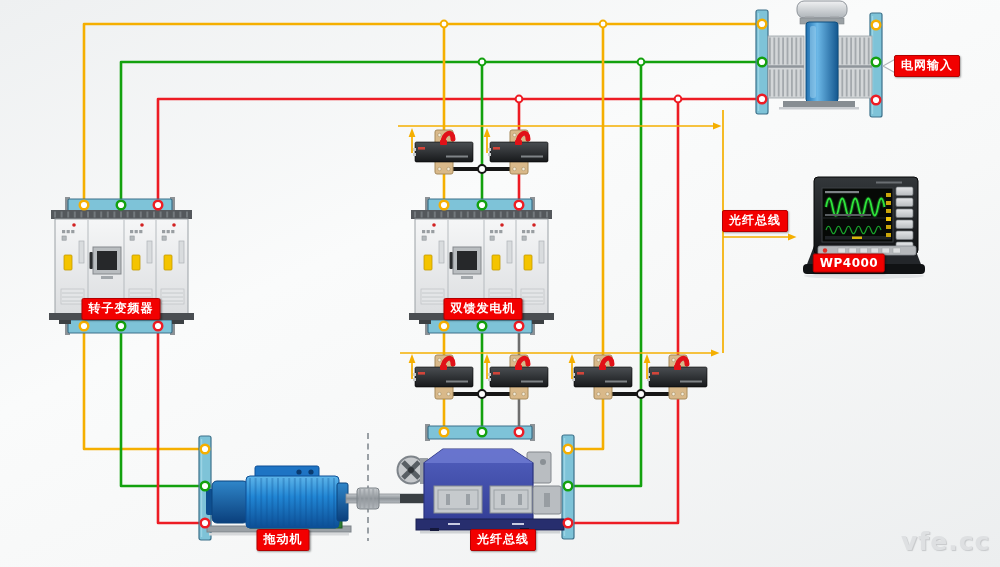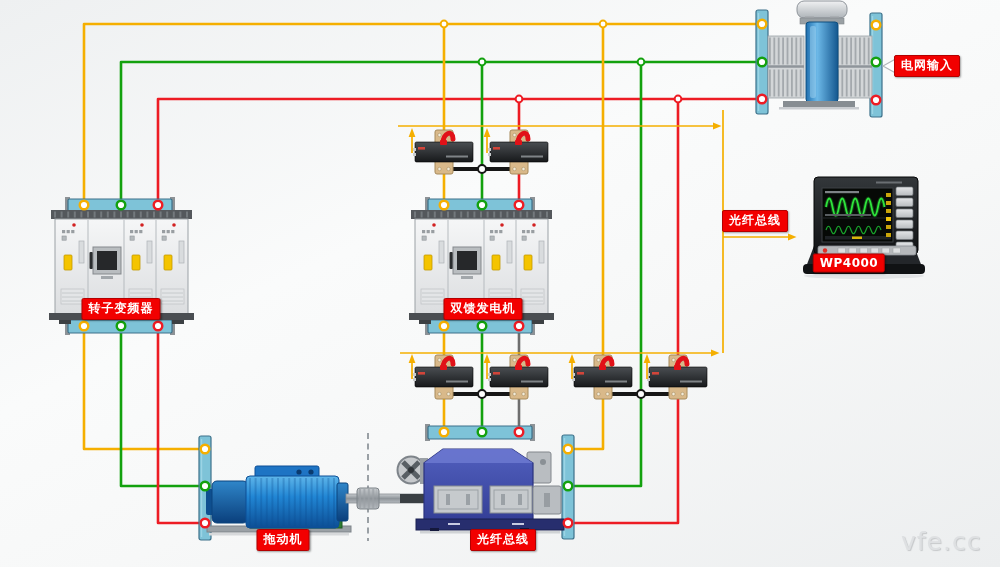--- a/index.html
+++ b/index.html
@@ -18,21 +18,21 @@
   .bus{fill:var(--c-bus,#7EC3D8);stroke:#3c718a;stroke-width:1.2}
   .dash{stroke:#9aa0a5;stroke-width:2;stroke-dasharray:6,4.5;fill:none}
   .rlabel{
     position:absolute;transform:translate(-50%,-50%);
     background:var(--c-label,#F20000);color:#fff;font-size:12px;font-weight:bold;
     padding:1px 6px 2px;border:1px solid #b40000;border-radius:2px;white-space:nowrap;
     box-shadow:1px 1px 2px rgba(0,0,0,.35);letter-spacing:1px;z-index:5;
   }
   .watermark{
     position:absolute;left:901px;top:527px;z-index:5;
-    color:#dee0e2;font-weight:normal;font-size:25px;letter-spacing:1px;
+    color:#dee0e2;font-weight:bold;font-size:25px;letter-spacing:1px;
     text-shadow:1px 1px 1px #c6c8ca;
   }
 </style>
 </head>
 <body>
 
 <div class="stage">
 <svg width="1000" height="567" viewBox="0 0 1000 567">
   <defs>
     <linearGradient id="cabG" x1="0" y1="0" x2="0" y2="1">

